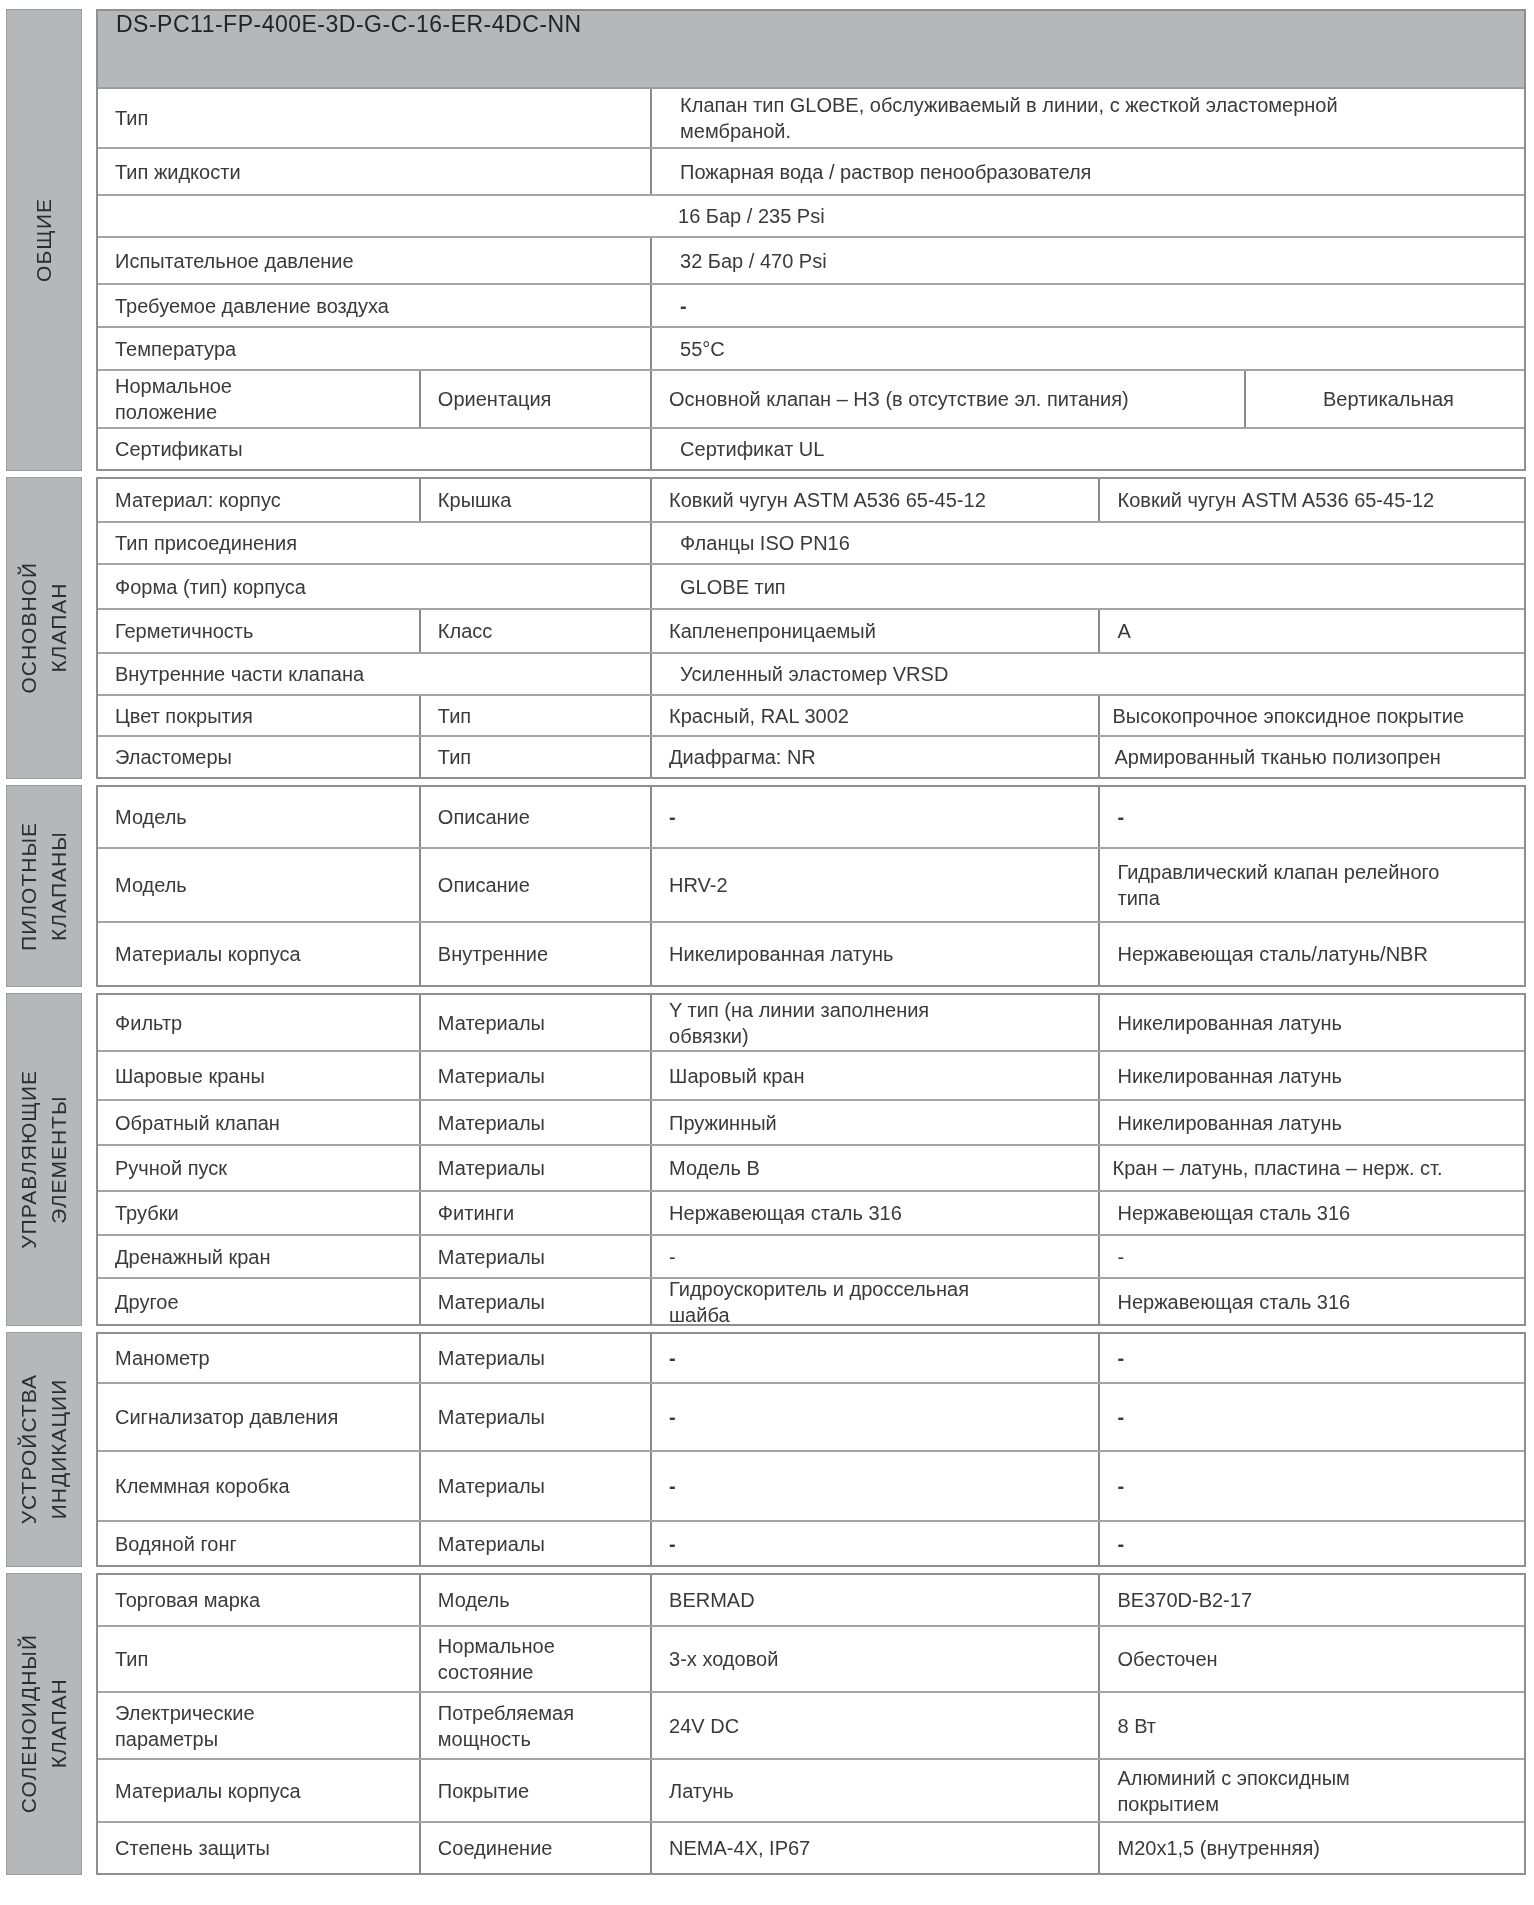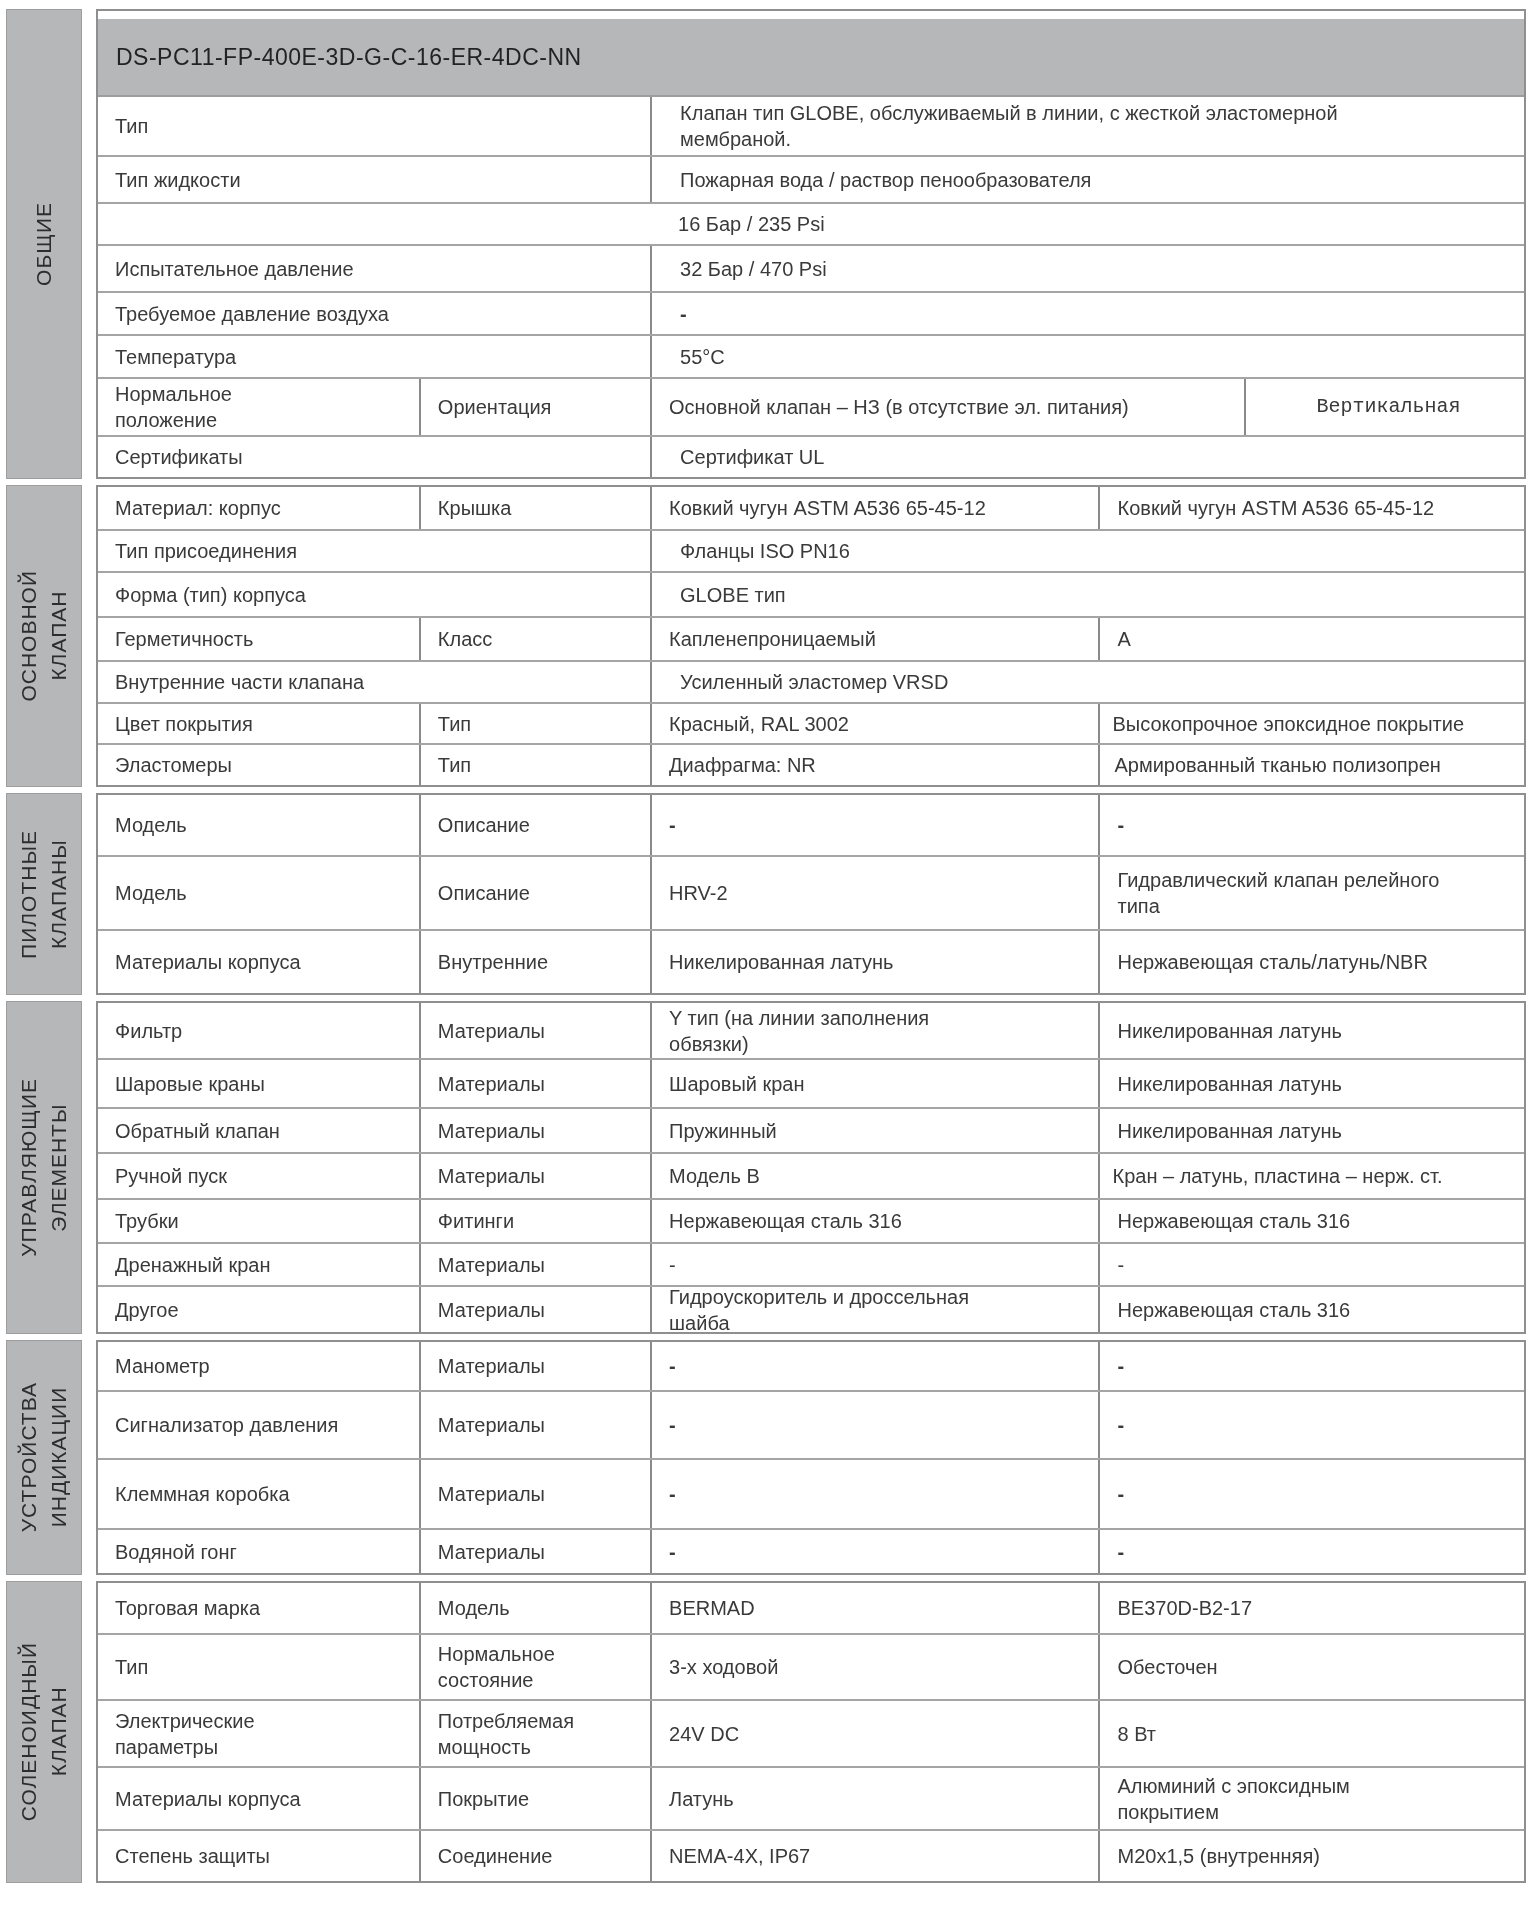--- a/index.html
+++ b/index.html
@@ -51,26 +51,24 @@
     grid-column:3;
     border:2px solid var(--outer);
     background:#fff;
     display:flex;
     flex-direction:column;
   }
   .header-bar{
     background:var(--gray-bg);
     border-bottom:2px solid #9d9d9d;
     display:flex;
-    align-items:center;
     padding:0 18px;
     font-size:23px;
     letter-spacing:.5px;
     color:#232323;
-    margin-top:8px;
   }
   .row{
     display:grid;
     grid-template-columns:322fr 232fr 450fr 427fr;
     border-bottom:2px solid var(--hline);
     background:#fff;
   }
   .row:last-child{border-bottom:none;}
   .row.special{grid-template-columns:322fr 232fr 596fr 281fr;}
   .cell{
@@ -78,21 +76,21 @@
     align-items:center;
     padding:5px 10px 5px 17px;
     font-size:20px;
     line-height:1.3;
     white-space:pre-line;
     overflow:hidden;
   }
   .cell + .cell{border-left:2px solid var(--vline);}
   .span-label{grid-column:1/3;}
   .span-value{grid-column:3/5;padding-left:28px;}
-  .center{justify-content:center;text-align:center;font-family:Liberation Mono, monospace;}
+  .center{justify-content:center;text-align:center;}
   .dash{font-weight:700;}
 </style>
 </head>
 <body>
 
 <div class="page">
 
   <div class="section">
     <div class="sidebar-block">
       <div class="vlabel">

